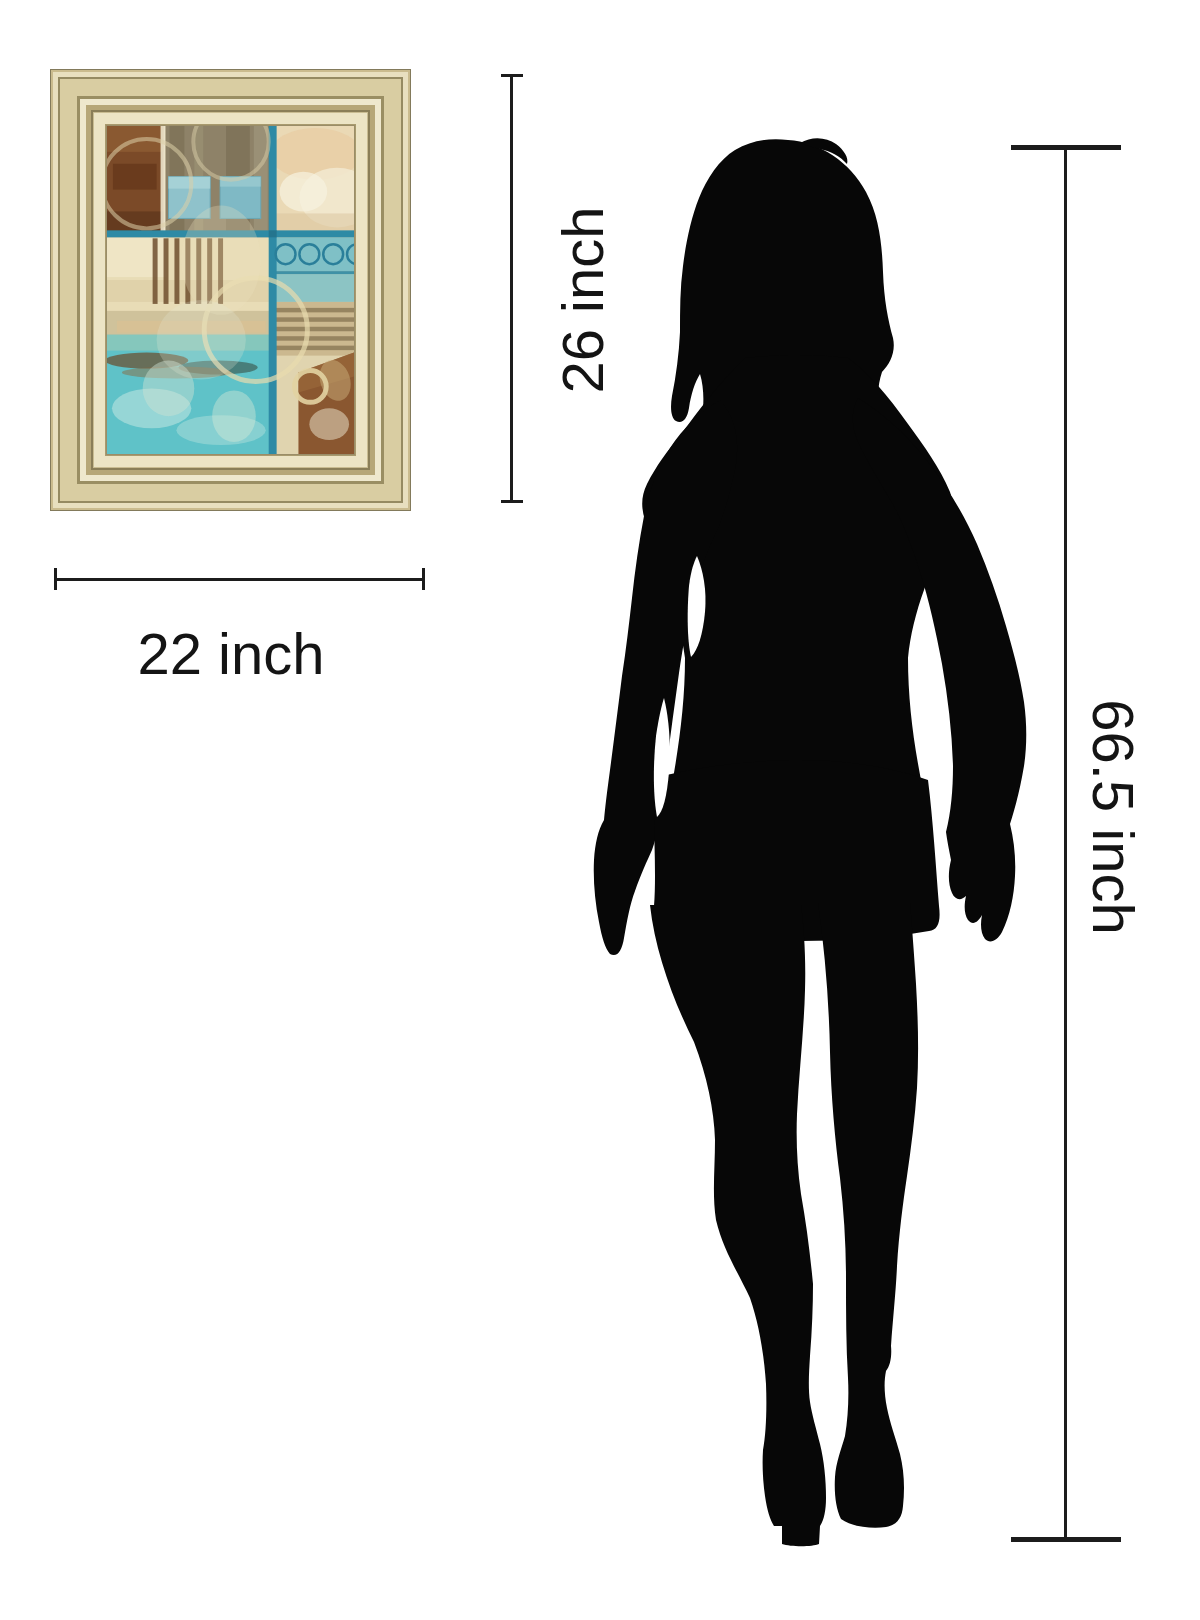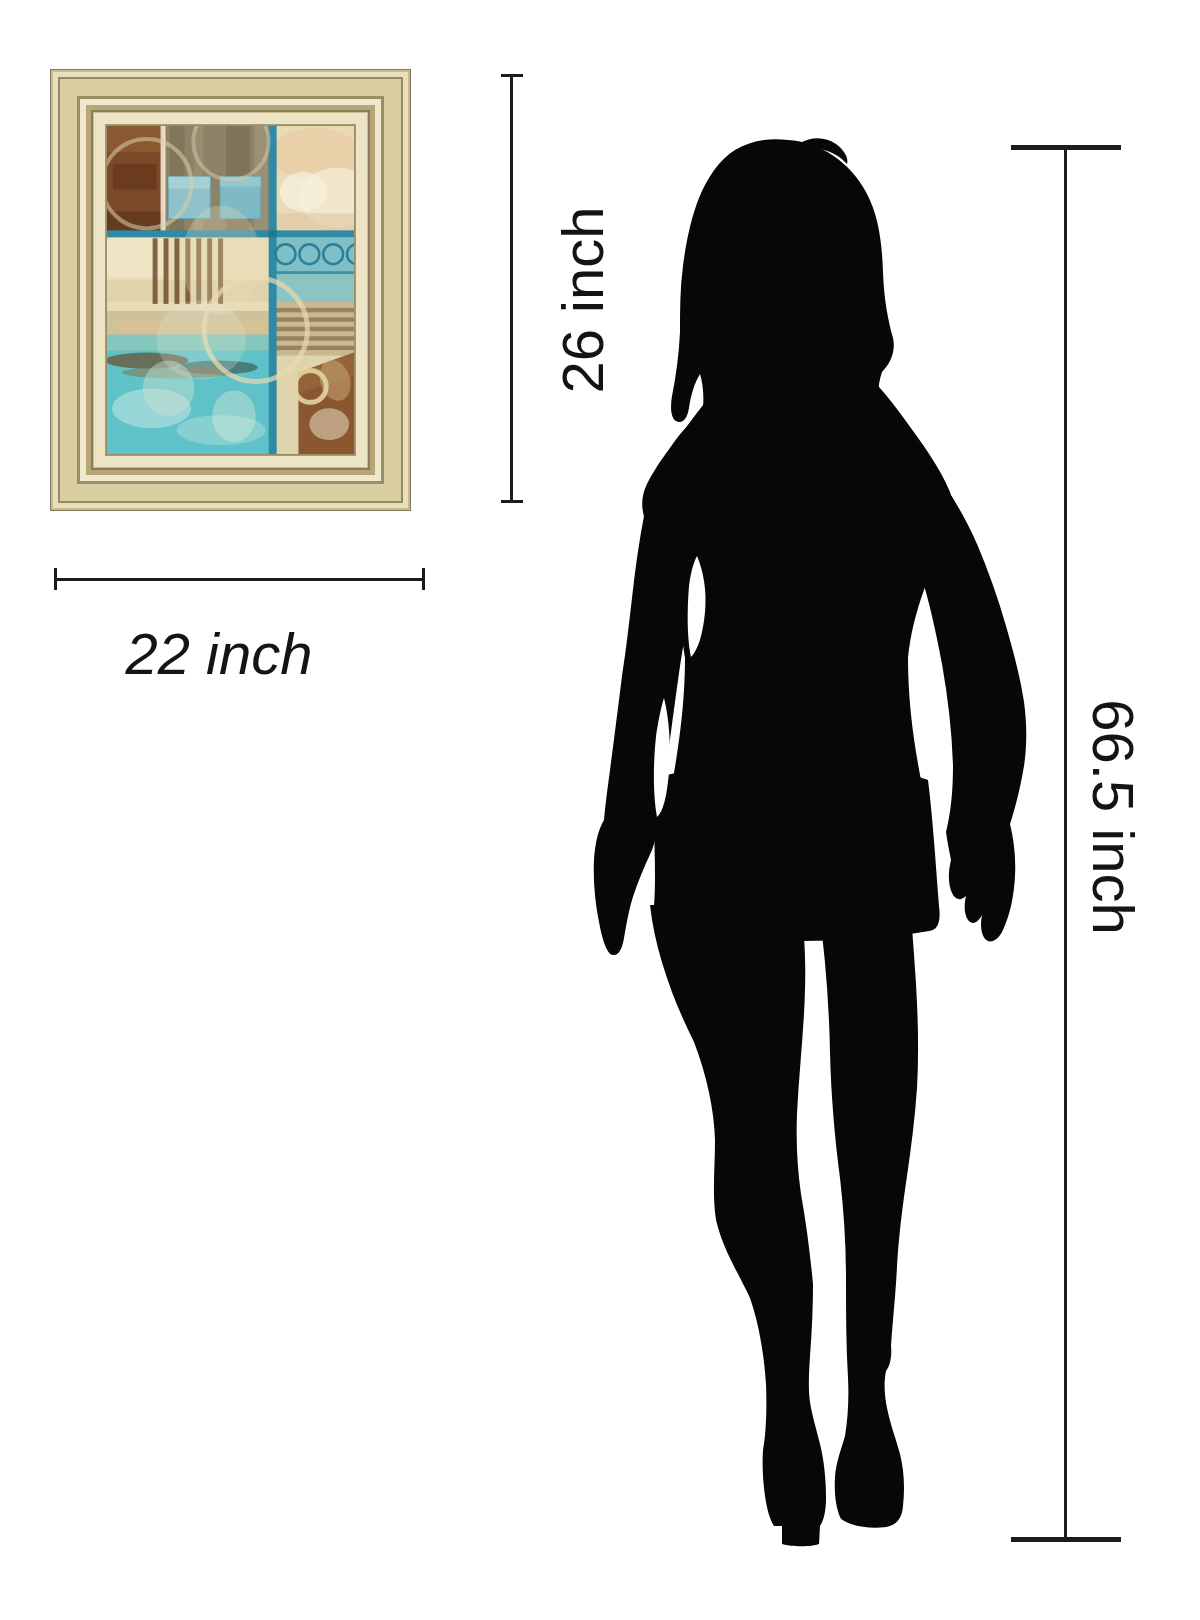--- a/index.html
+++ b/index.html
@@ -139,21 +139,21 @@
     <div class="dim-line" style="left:510px;top:75px;width:3px;height:428px;"></div>
     <div class="dim-line" style="left:501px;top:74px;width:22px;height:3px;"></div>
     <div class="dim-line" style="left:501px;top:500px;width:22px;height:3px;"></div>
     <div class="dim-label rot-ccw" style="left:583px;top:300px;">26 inch</div>
   </div>
 
   <div>
     <div class="dim-line" style="left:55px;top:578px;width:370px;height:3px;"></div>
     <div class="dim-line" style="left:54px;top:568px;width:3px;height:22px;"></div>
     <div class="dim-line" style="left:422px;top:568px;width:3px;height:22px;"></div>
-    <div class="dim-label" style="left:219px;top:654px;font-style:italic;">22 inch</div>
+    <div class="dim-label" style="left:231px;top:654px;">22 inch</div>
   </div>
 
   <svg class="figure-svg" viewBox="0 0 1200 1620">
     <g>
 
       <path fill="#070707" d="M 788,140
         C 820,142 850,162 866,192 C 879,216 882,244 883,272
         C 884,300 888,320 893,338 C 896,352 890,364 882,372
         C 878,384 877,396 880,408 C 882,418 887,424 893,428
         C 882,430 872,422 866,406 C 861,392 858,382 852,376

